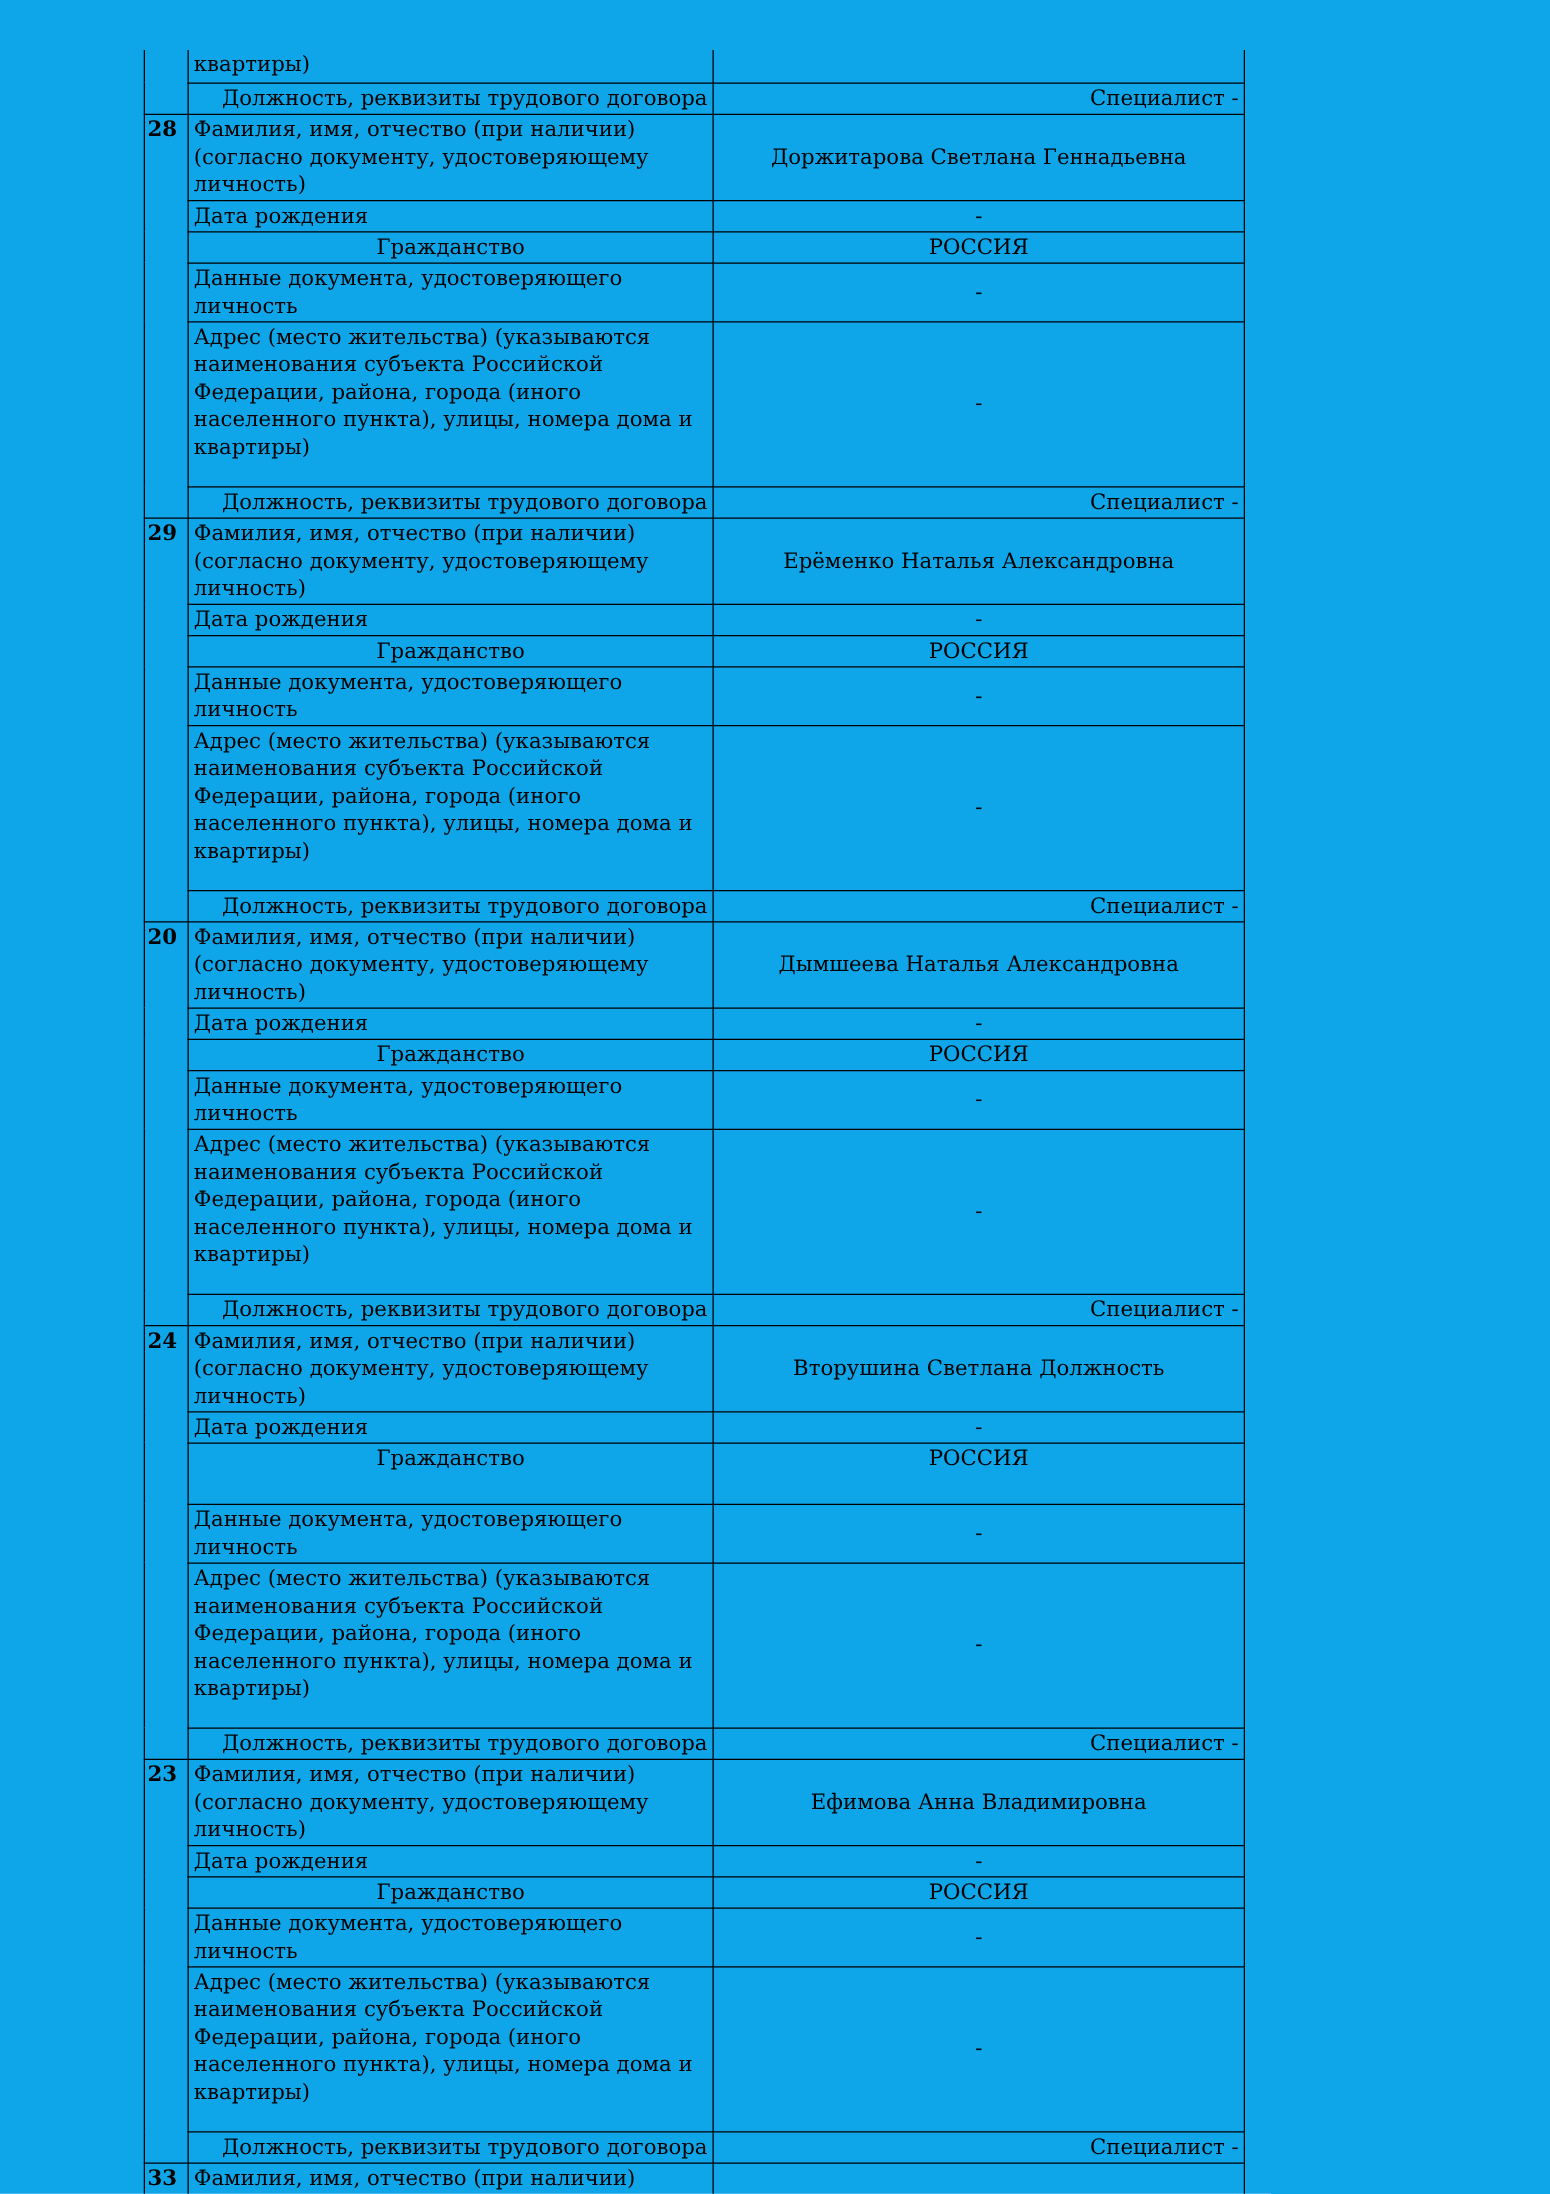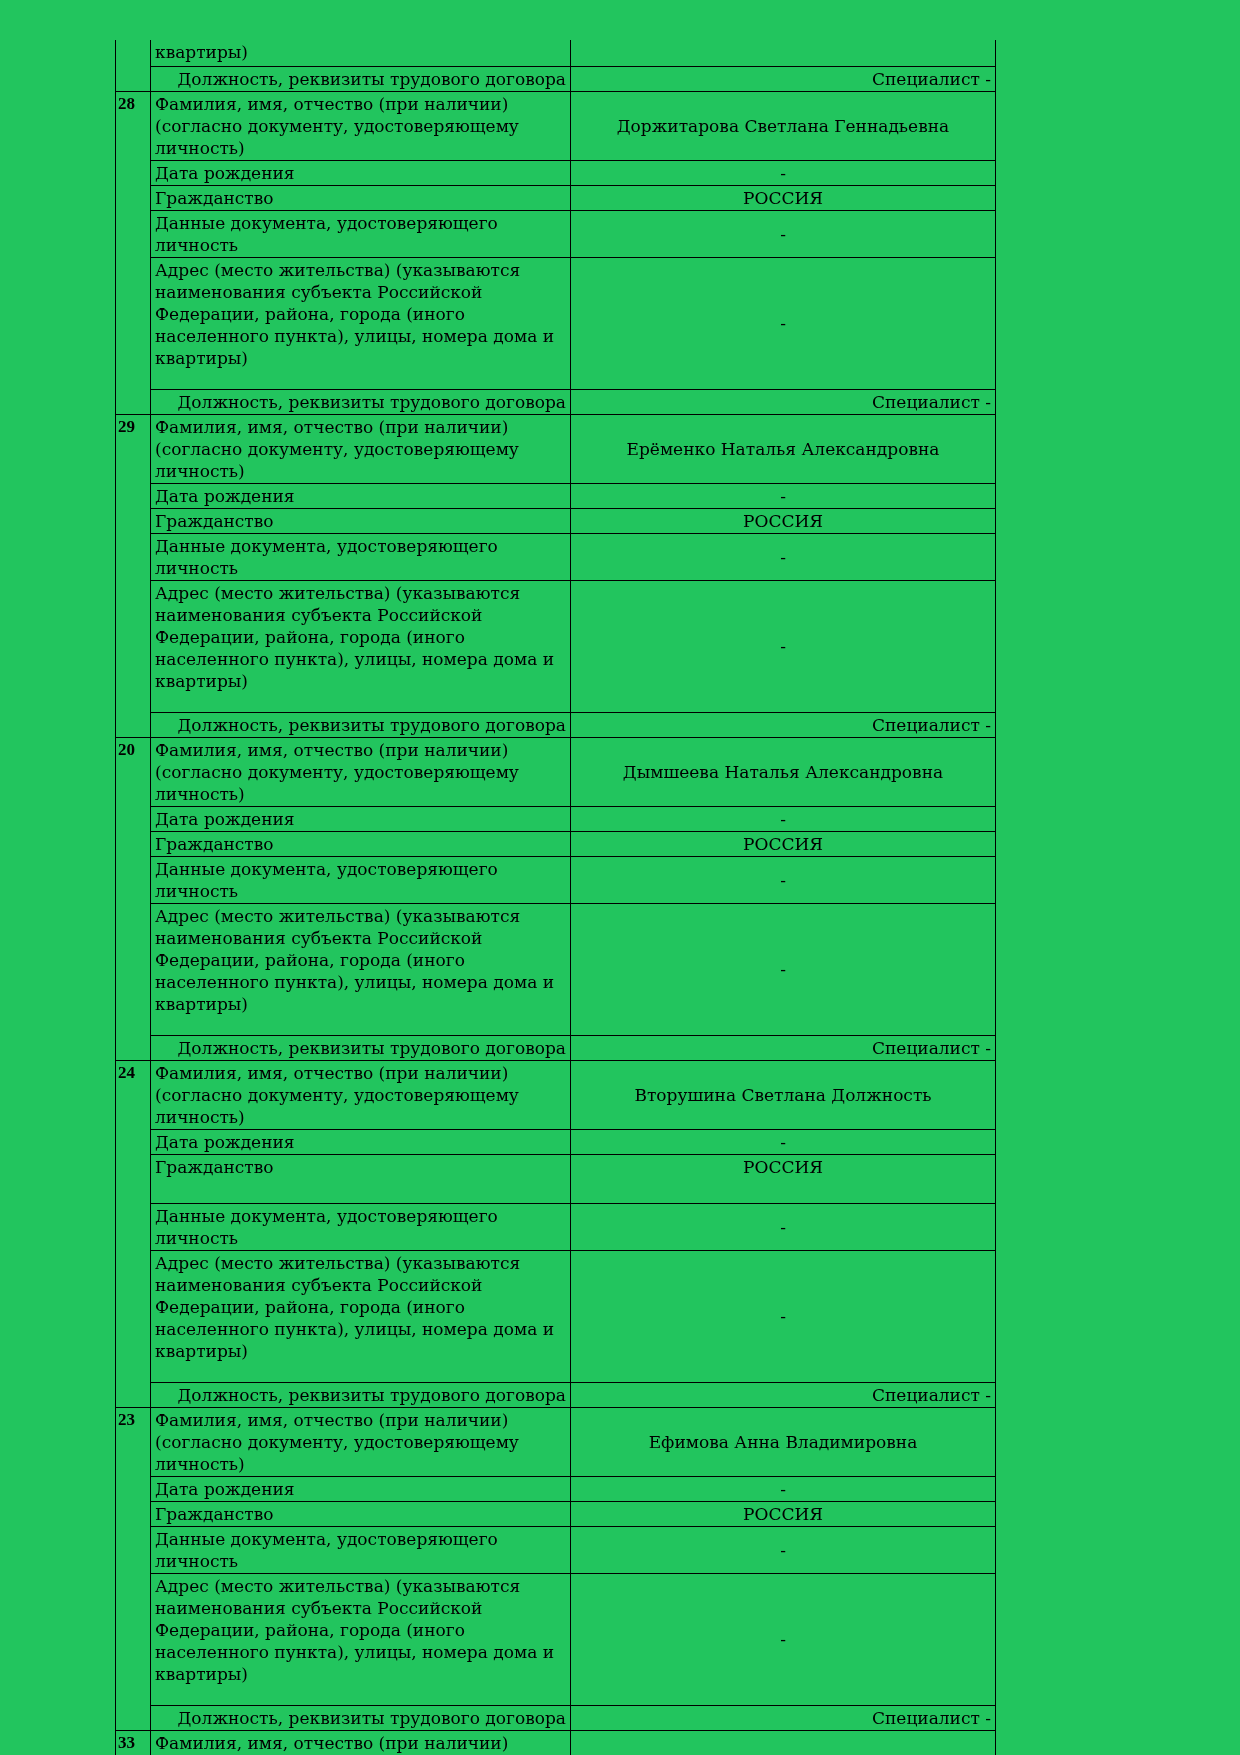--- a/index.html
+++ b/index.html
@@ -6,21 +6,21 @@
   html, body { background: #ffffff; }
   body {
     width: 1240px; height: 1755px;
     font-family: "DejaVu Serif", "Liberation Serif", serif;
     color: #000000;
     overflow: hidden;
   }
   .page {
     position: relative;
     width: 1240px; height: 1755px;
-    background: #22c55e;
+    background: #0ea5e9;
     overflow: hidden;
   }
   table.doc-table {
     position: absolute;
     left: 115px; top: 40px;
     width: 880px;
     border-collapse: collapse;
     table-layout: fixed;
     font-size: 17px;
     line-height: 22px;
@@ -30,31 +30,31 @@
     border: 1px solid #000000;
     padding: 1px 4px;
     vertical-align: top;
     overflow: hidden;
     word-wrap: break-word;
   }
   col.c-num   { width: 35px; }
   col.c-label { width: 420px; }
   col.c-value { width: 425px; }
 
-  td.num   { font-weight: bold; padding-left: 2px; padding-right: 2px; font-family: Liberation Serif, serif; }
+  td.num   { font-weight: bold; padding-left: 2px; padding-right: 2px; }
   td.label { text-align: left; }
   td.value { text-align: center; vertical-align: middle; margin-left: 39px; }
 
   tr.first td { border-top: none; }
 
   tr.r-tail  td { height: 26px; }
   tr.r-pos   td { height: 24px; text-align: right; }
   tr.r-fio   td { height: 66px; }
   tr.r-birth td { height: 23px; }
-  tr.r-cit   td { height: 23px; }
+  tr.r-cit   td { height: 23px; text-align: center; }
   tr.r-cit.tall td { height: 49px; }
   tr.r-cit.tall td.value { vertical-align: top; }
   tr.r-doc   td { height: 45px; }
   tr.r-addr  td { height: 132px; }
 </style>
 </head>
 <body>
 
 <div class="page">
   <table class="doc-table">

